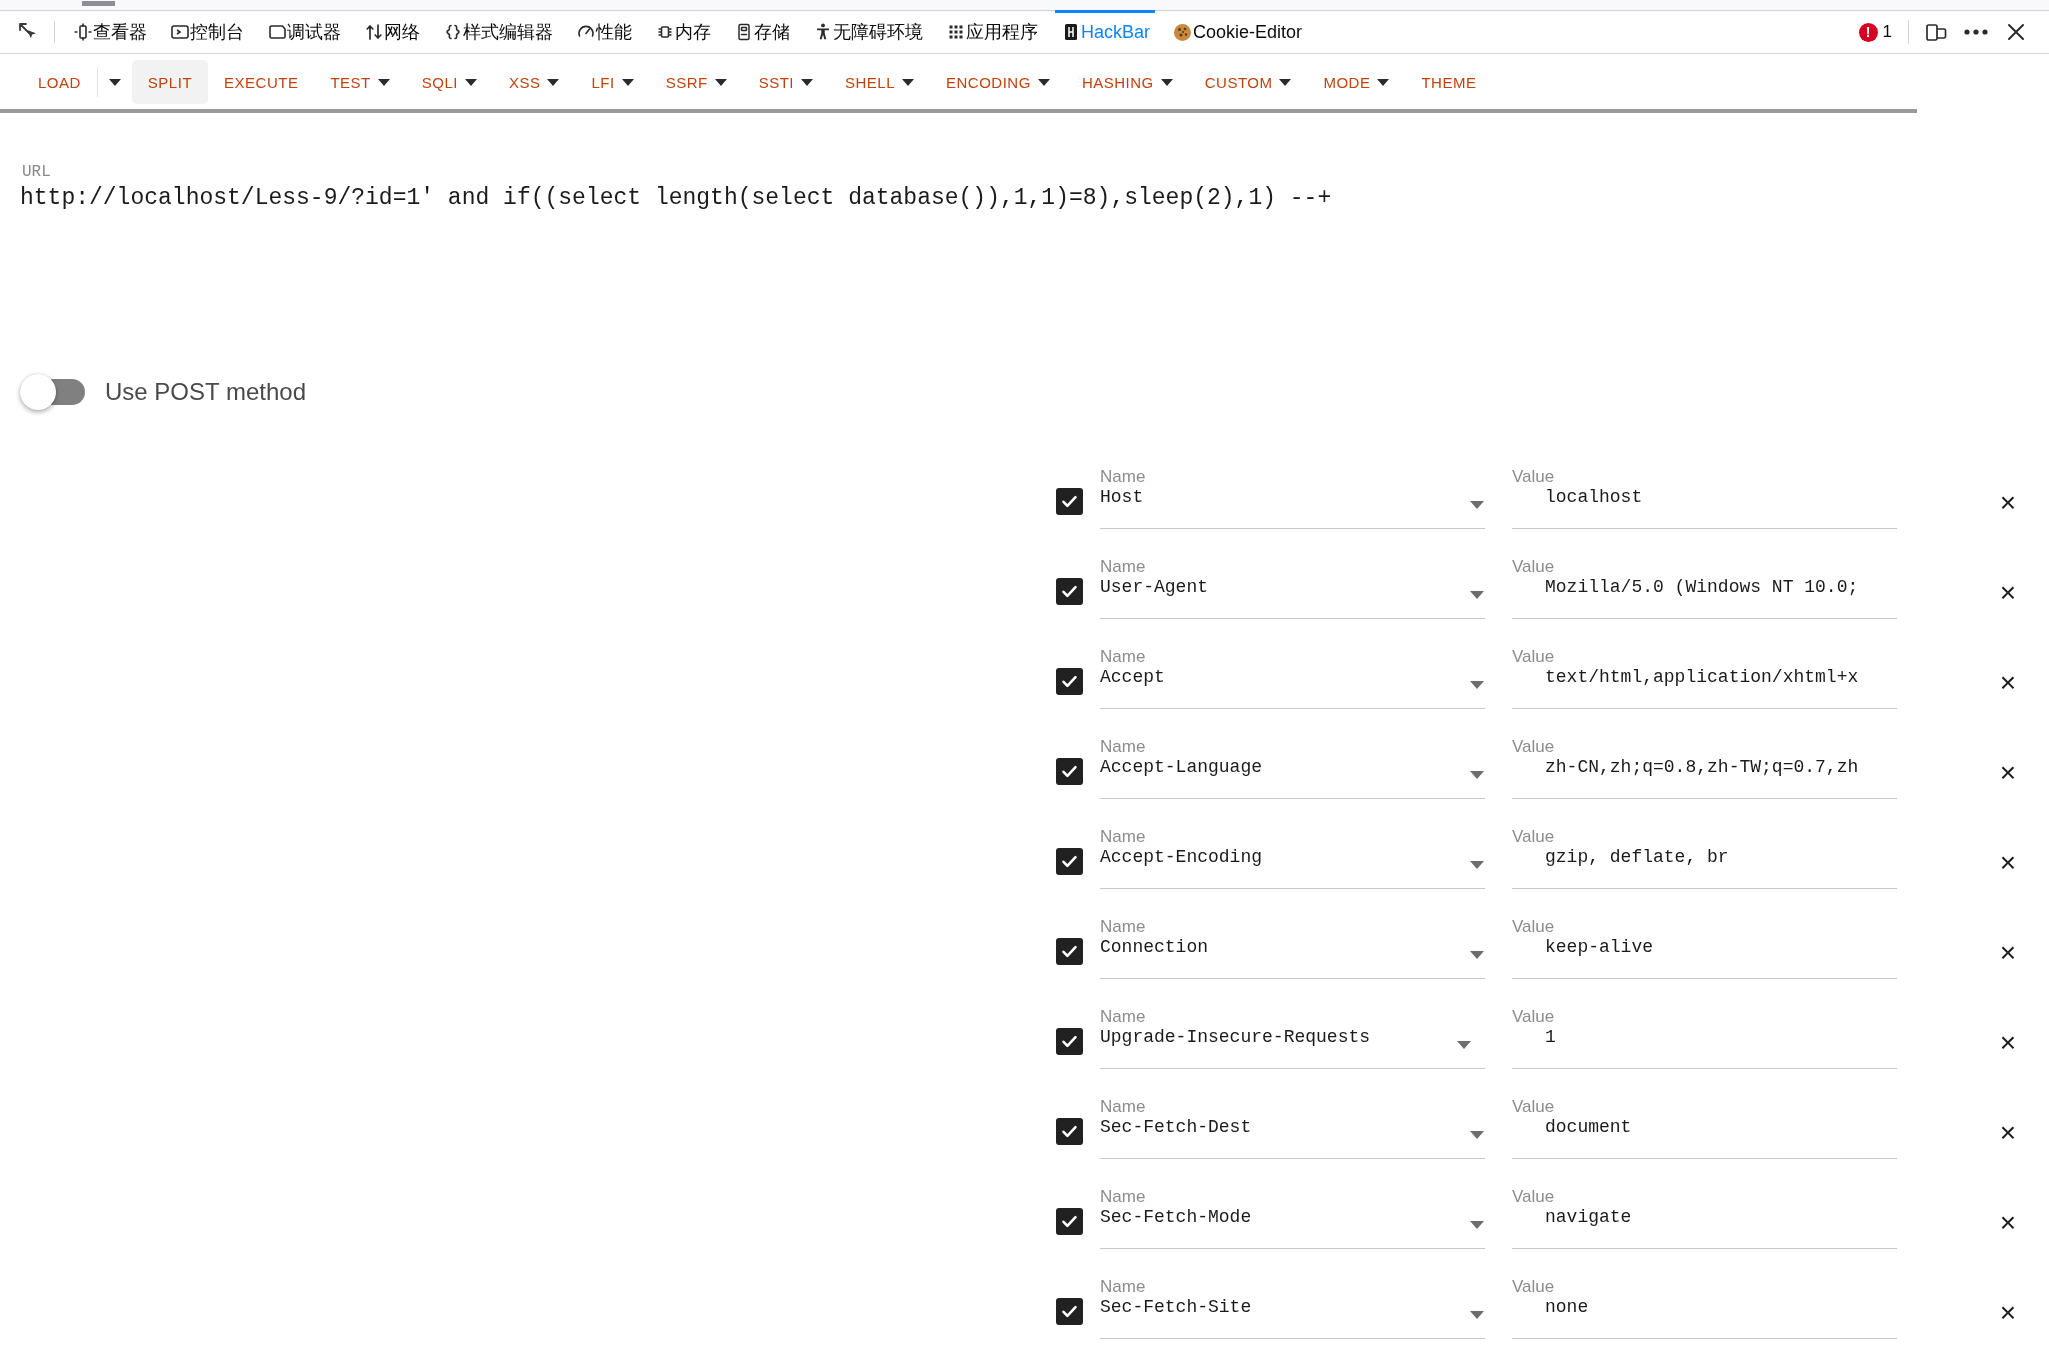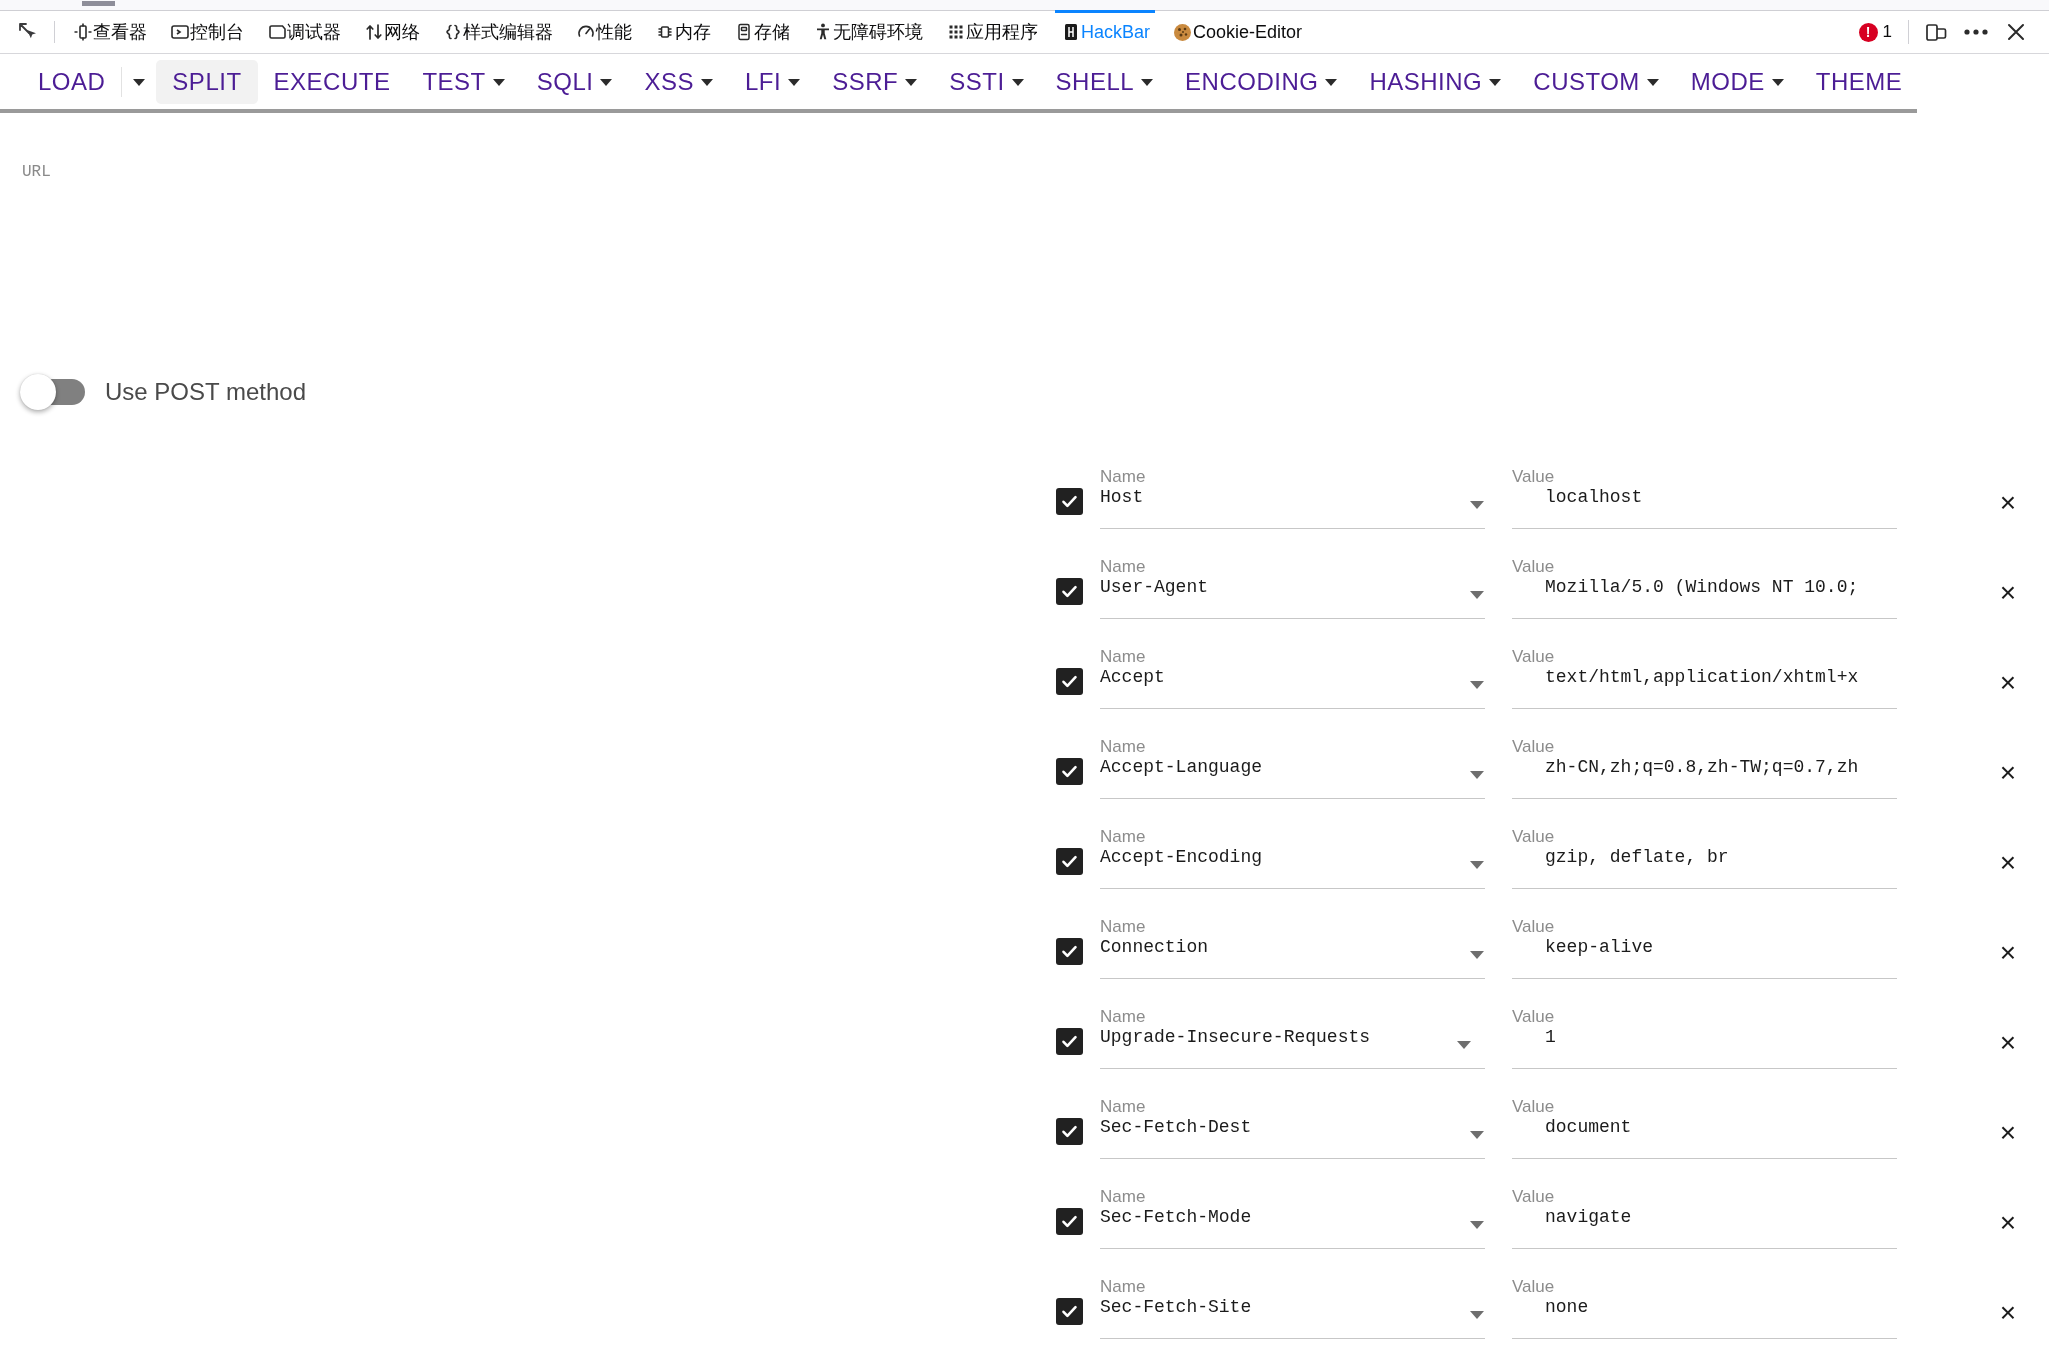--- a/index.html
+++ b/index.html
@@ -67,21 +67,21 @@
   
   #hb-menu {
     position: absolute; left: 0; top: 55px; width: 2049px; height: 54px;
     background: #ffffff; display: flex; align-items: center;
     padding-left: 22px;
     overflow: hidden;
   }
   .hb-item {
     display: flex; align-items: center; gap: 7px;
     height: 44px; padding: 0 16px; cursor: pointer; border-radius: 5px;
-    font-size: 24px; letter-spacing: .5px; color: #4c1d95; font-weight: 500;
+    font-size: 15px; letter-spacing: .5px; color: #c2410c; font-weight: 500;
     white-space: nowrap;
   }
   .hb-item.sel { background: #f2f2f2; }
   .caret {
     width: 0; height: 0;
     border-left: 6px solid transparent; border-right: 6px solid transparent;
     border-top: 7px solid #2b2b2b;
   }
   .hb-caret-btn {
     width: 34px; height: 44px; display:flex; align-items:center; justify-content:center;
@@ -392,20 +392,21 @@
     </div>
     <div class="hb-item">
       <span>THEME</span>
     </div>
   </div>
 <div id="hb-underline"></div>
 
 <div id="hb-body">
 
   <div class="url-label">URL</div>
+  <div class="url-value">http://localhost/Less-9/?id=1' and if((select length(select database()),1,1)=8),sleep(2),1) --+</div>
 
   <div id="post-toggle-row">
     <div class="switch">
       <div class="knob"></div>
     </div>
     <span class="switch-label">Use POST method</span>
   </div>
 
 
   <div id="headers-list">

